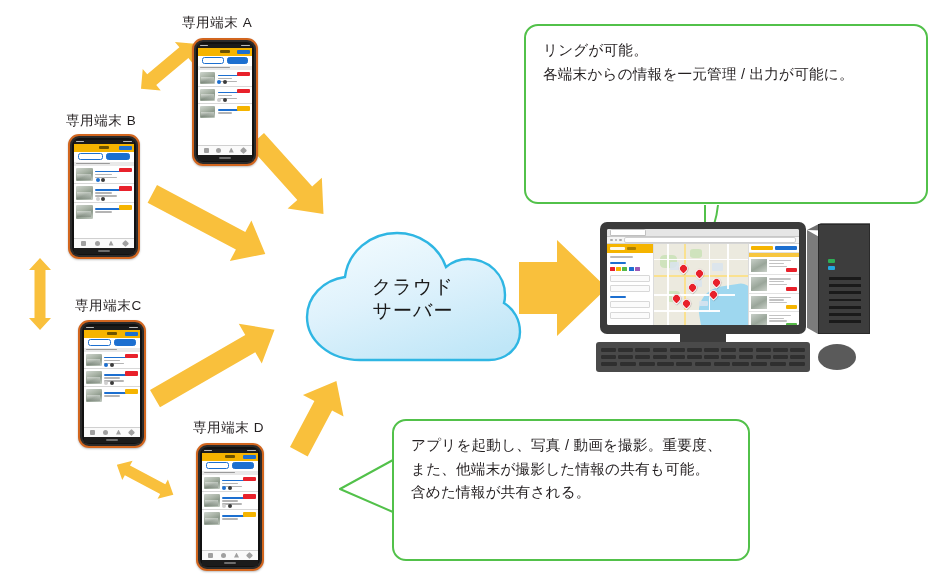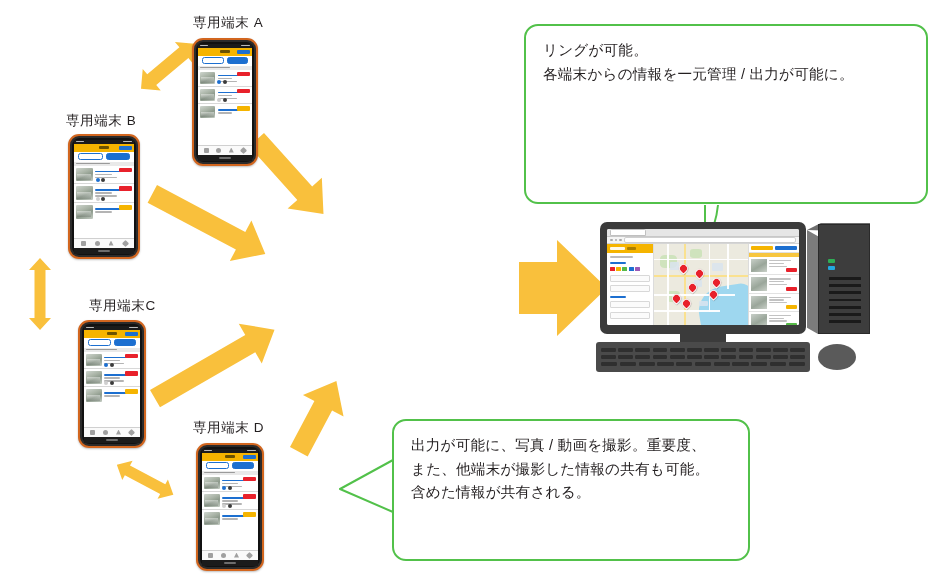--- a/index.html
+++ b/index.html
@@ -644,21 +644,21 @@
 
     <g transform="translate(519,240)">
       <polygon points="0,22 38,22 38,0 88,48 38,96 38,74 0,74" fill="#f9c03c"></polygon>
     </g>
 
     <path d="M 705,205 L 705,243 M 718,205 C 716,225 710,236 706,243" fill="none" stroke="#52c14a" stroke-width="2"></path>
 
     <path d="M 393,460 L 340,489 L 393,512" fill="none" stroke="#52c14a" stroke-width="2" stroke-linejoin="round"></path>
   </svg>
 
-  <div class="device-label" style="left:193px;top:14px;">専用端末 A</div>
+  <div class="device-label" style="left:182px;top:14px;">専用端末 A</div>
   <div class="phone" style="left:192px;top:38px;width:66px;height:128px;">
     <div class="phone-body">
       <div class="phone-inner">
         <div class="phone-status">
           <i class="ss-l"></i>
             <i class="ss-r"></i>
         </div>
         <div class="phone-screen">
           <div class="app-header" style="height:8px;">
             <span class="ah-title"></span>
@@ -784,21 +784,21 @@
             <span></span>
           </div>
         </div>
         <div class="phone-chin">
             <i></i>
           </div>
       </div>
     </div>
   </div>
 
-  <div class="device-label" style="left:89px;top:297px;">専用端末C</div>
+  <div class="device-label" style="left:75px;top:297px;">専用端末C</div>
   <div class="phone" style="left:78px;top:320px;width:68px;height:128px;">
     <div class="phone-body">
       <div class="phone-inner">
         <div class="phone-status">
           <i class="ss-l"></i>
             <i class="ss-r"></i>
         </div>
         <div class="phone-screen">
           <div class="app-header" style="height:8px;">
             <span class="ah-title"></span>
@@ -924,28 +924,53 @@
             <span></span>
           </div>
         </div>
         <div class="phone-chin">
             <i></i>
           </div>
       </div>
     </div>
   </div>
 
+  <div class="cloud-wrap" style="left:296px;top:228px;width:234px;height:146px;">
+    <svg width="234" height="146" viewBox="0 0 234 146">
+      <defs>
+        <linearGradient id="cloudgrad" x1="0.2" y1="0" x2="0.75" y2="1">
+          <stop offset="0%" stop-color="#f2fbfe"></stop>
+          <stop offset="45%" stop-color="#dff2fc"></stop>
+          <stop offset="100%" stop-color="#bfe6f7"></stop>
+        </linearGradient>
+      </defs>
+      <path d="M64,132
+               C33,132 11,112 11,89
+               C11,69 27,52 49,49
+               C52,24 74,5 101,5
+               C124,5 143,19 150,39
+               C156,34 164,31 172,31
+               C193,31 209,47 209,67
+               C209,70 209,72 208,75
+               C218,81 224,92 224,104
+               C224,120 210,132 193,132 Z" fill="url(#cloudgrad)" stroke="#2fb6e3" stroke-width="2.4"></path>
+    </svg>
+    <div class="cloud-label">
+      <div>クラウド</div>
+      <div>サーバー</div>
+    </div>
+  </div>
 
   <div class="callout" style="left:524px;top:24px;width:404px;height:180px;">
     <p>リングが可能。</p>
     <p>各端末からの情報を一元管理 / 出力が可能に。</p>
   </div>
 
   <div class="callout" style="left:392px;top:419px;width:358px;height:142px;">
-    <p>出力が可能に、写真 / 動画を撮影。重要度、</p>
+    <p>アプリを起動し、写真 / 動画を撮影。重要度、</p>
     <p>また、他端末が撮影した情報の共有も可能。</p>
     <p>含めた情報が共有される。</p>
   </div>
 
   <div class="pc" style="left:596px;top:222px;width:344px;height:150px;">
 
     <div class="monitor" style="left:4px;top:0;width:206px;height:112px;">
       <div class="screen">
         <div class="browser-chrome">
           <span class="tabpill"></span>

